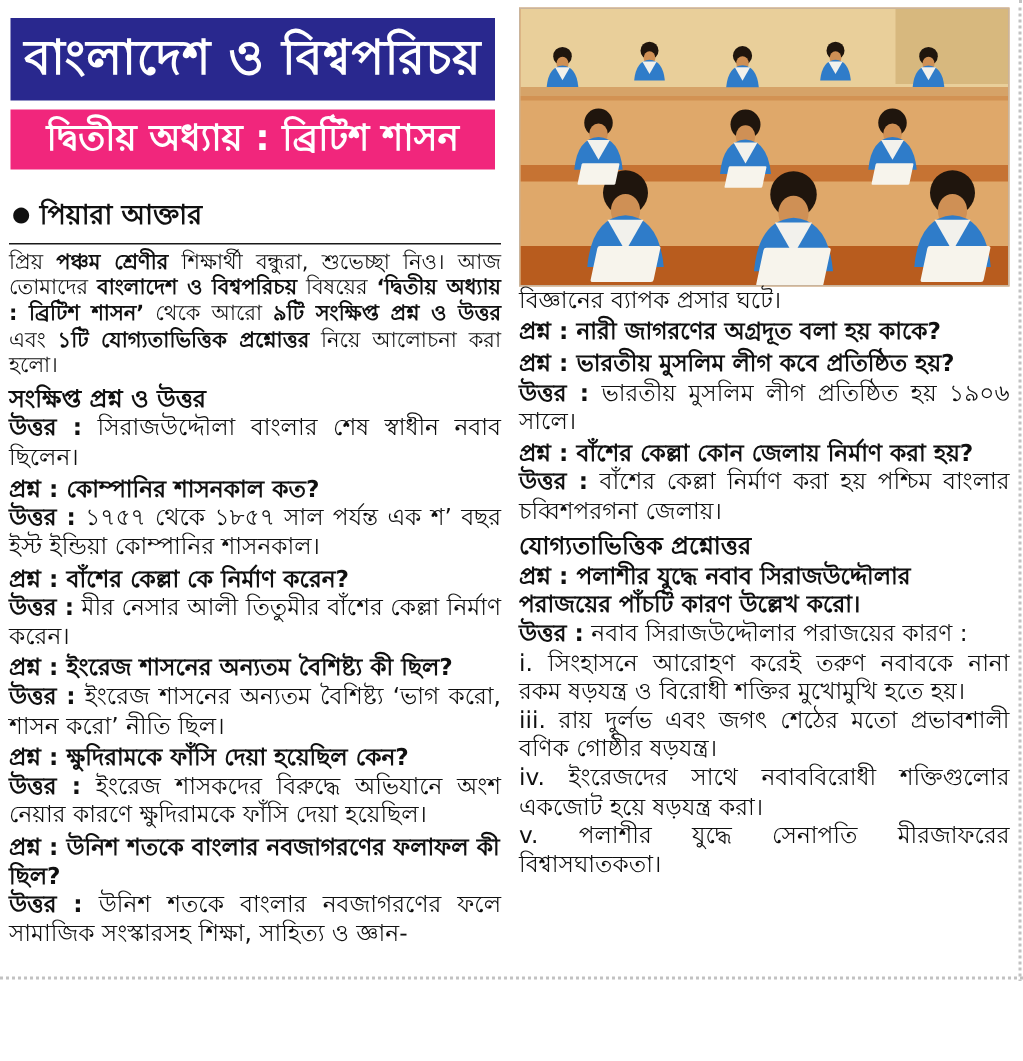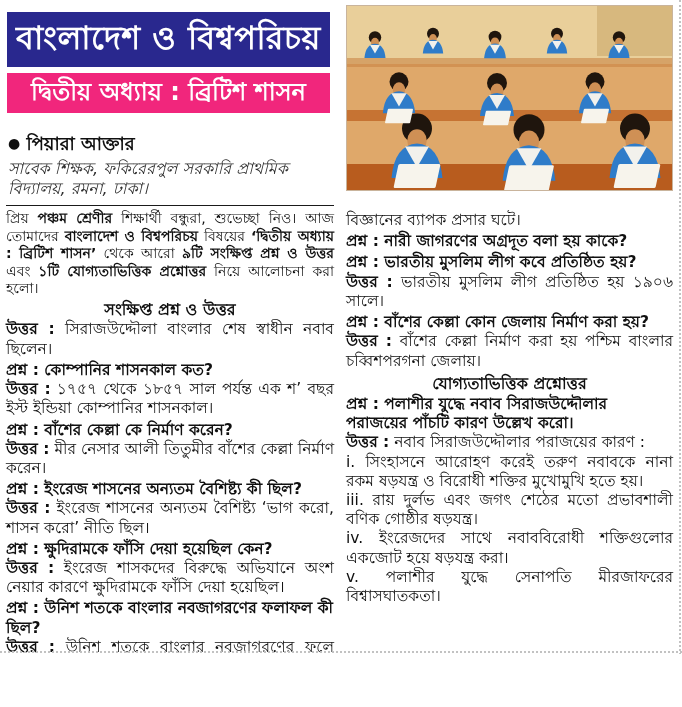--- a/index.html
+++ b/index.html
@@ -10,45 +10,44 @@
   .banner{box-sizing:border-box;width:323px;margin-left:1px;display:flex;align-items:center;justify-content:center;color:#fff;font-weight:bold;text-align:center;}
   .banner.navy{margin-top:12px;height:55px;font-size:32px;letter-spacing:.5px;}
   .banner.pink{margin-top:6px;height:40px;font-size:24px;text-align:center;}
   .author{margin-top:20px;padding-left:2px;}
   .author-name{font-size:18px;font-weight:bold;line-height:1.25;}
   .author-name .bullet{font-size:14px;vertical-align:2px;}
   .author-bio{font-size:16px;font-style:italic;color:#2e2e2e;line-height:1.28;margin-top:3px;}
   hr.rule{border:none;border-top:1.5px solid #1a1a1a;margin:6px 0 4px 0;width:100%;}
   p{margin:0;}
   .intro{font-size:14px;line-height:1.24;text-align:justify;margin-top:4px;}
-  .sec{font-size:16px;font-weight:bold;text-align:center;margin:3px 0 1px 0;line-height:1.2;}
+  .sec{font-size:16px;font-weight:bold;text-align:left;margin:3px 0 1px 0;line-height:1.2;}
   .q{font-size:15.5px;font-weight:bold;line-height:1.24;margin-top:2px;}
   .ans{font-size:15.5px;line-height:1.24;text-align:justify;}
   .ans b{font-weight:bold;}
-  .cont{margin-top:20px;}
+  .cont{margin-top:0;}
   .photo{box-sizing:border-box;width:327px;height:186px;margin-top:5px;border:1px solid #c9b49c;background:#dfa86a;}
   .photo svg{display:block;}
   .edge-v{position:absolute;top:0;right:1px;height:707px;border-left:2px dotted #c2c2c2;}
   .edge-h{position:absolute;left:0;bottom:1px;width:682px;border-top:2px dotted #c2c2c2;}
 </style>
 </head>
 <body>
 
 <div class="page">
 
   <div class="col-left">
     <div class="banner navy" id="banner-navy" style="background: rgb(41, 40, 142);">বাংলাদেশ ও বিশ্বপরিচয়</div>
     <div class="banner pink" id="banner-pink" style="background: rgb(241, 38, 124);">দ্বিতীয় অধ্যায় : ব্রিটিশ শাসন</div>
 
     <div class="author">
       <div class="author-name">
         <span class="bullet">●</span>
         <span>পিয়ারা আক্তার</span>
       </div>
-      <div class="author-bio">সাবেক শিক্ষক, ফকিরেরপুল সরকারি প্রাথমিক বিদ্যালয়, রমনা, ঢাকা।</div>
     </div>
 
     <hr class="rule">
 
     <p class="intro" id="intro"><span>প্রিয় </span><b>পঞ্চম শ্রেণীর</b><span> শিক্ষার্থী বন্ধুরা, শুভেচ্ছা নিও। আজ তোমাদের </span><b>বাংলাদেশ ও বিশ্বপরিচয়</b><span> বিষয়ের </span><b>‘দ্বিতীয় অধ্যায় : ব্রিটিশ শাসন’</b><span> থেকে আরো </span><b>৯টি সংক্ষিপ্ত প্রশ্ন ও উত্তর</b><span> এবং </span><b>১টি যোগ্যতাভিত্তিক প্রশ্নোত্তর</b><span> নিয়ে আলোচনা করা হলো।</span></p>
 
     <h3 class="sec">সংক্ষিপ্ত প্রশ্ন ও উত্তর</h3>
 
     <div id="qa-left">
         <p class="ans"><b>উত্তর :</b><span> সিরাজউদ্দৌলা বাংলার শেষ স্বাধীন নবাব ছিলেন।</span></p>

